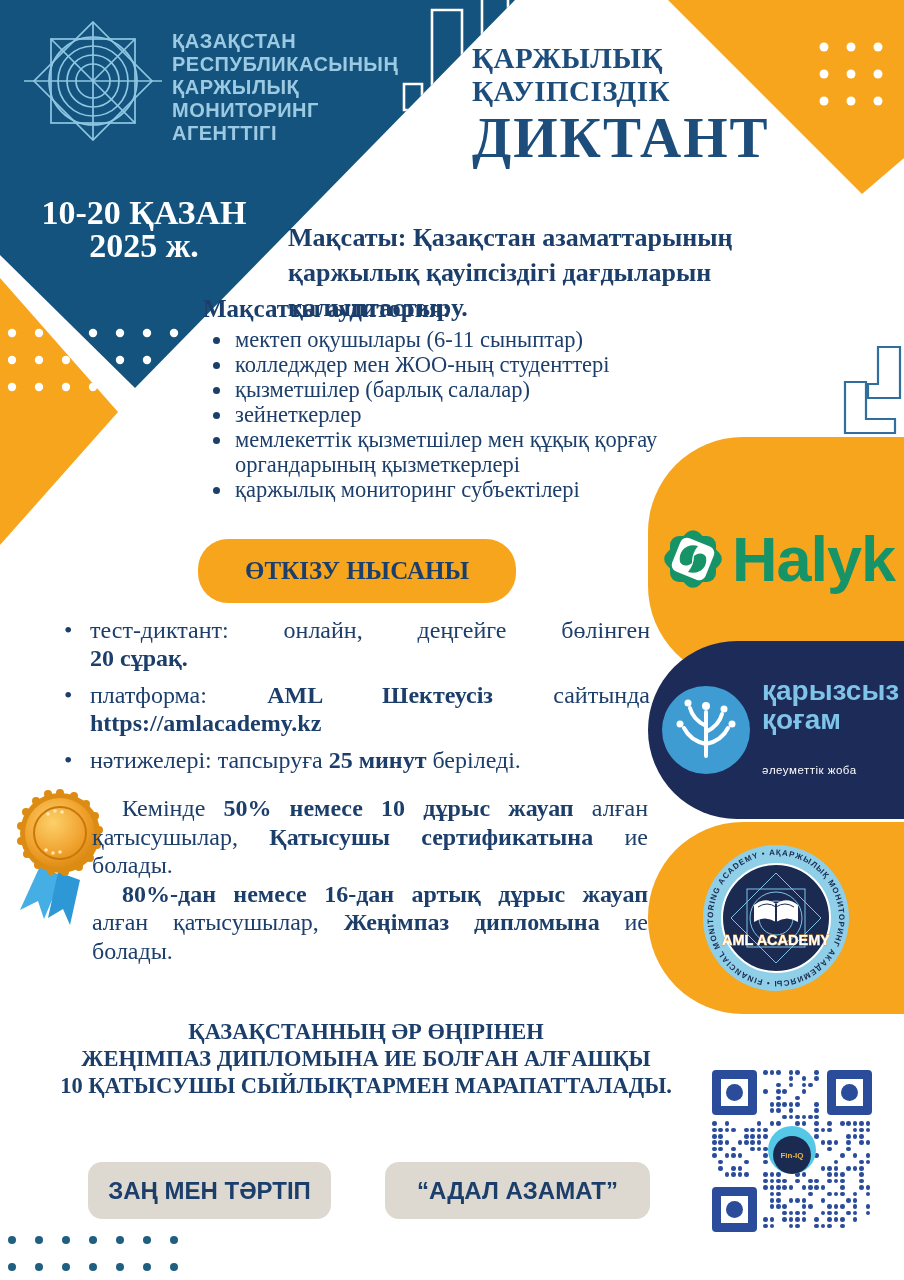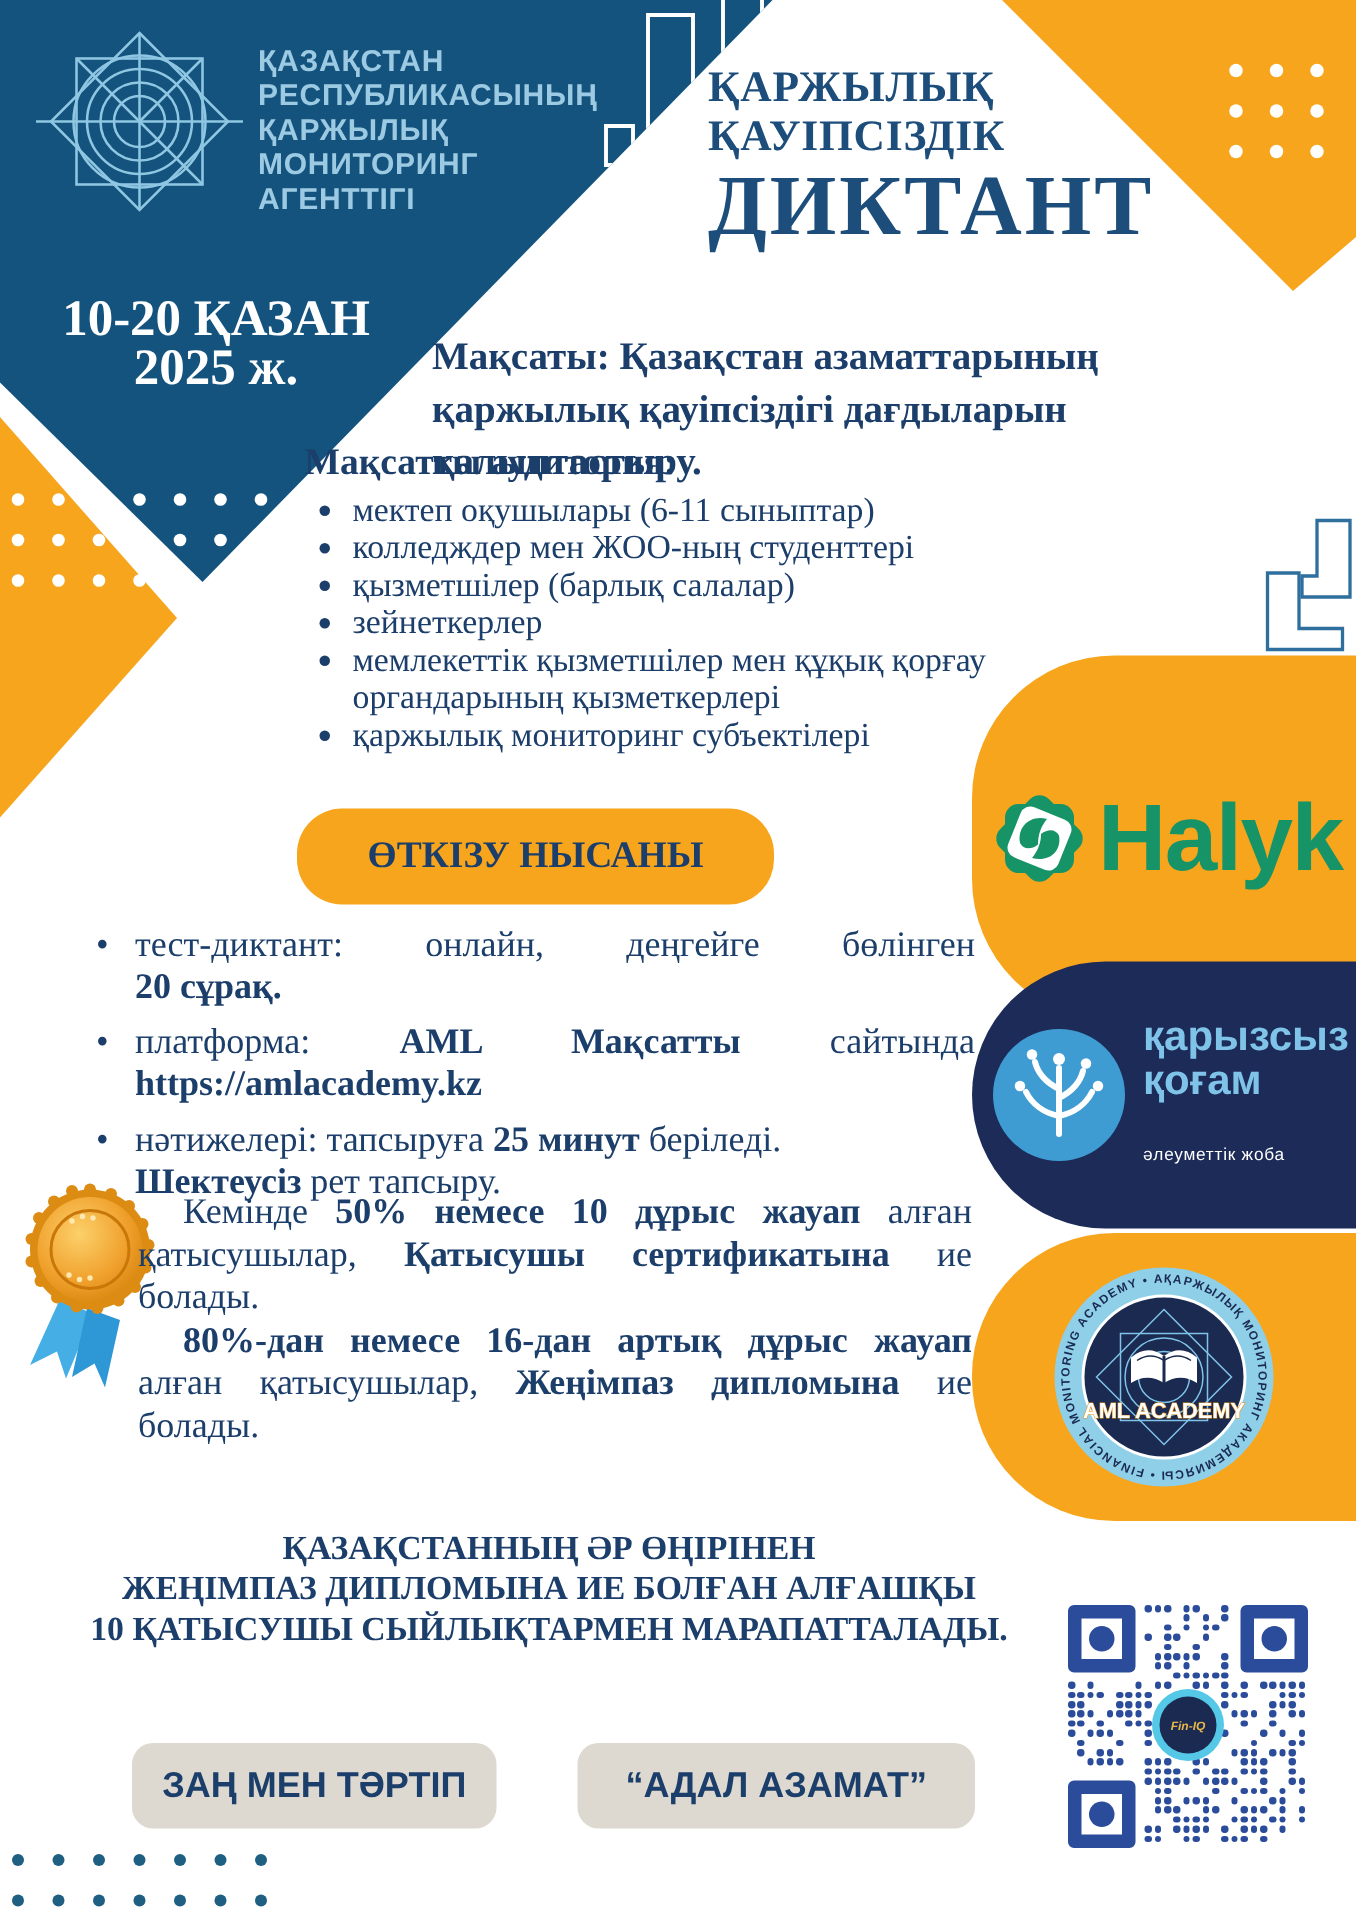--- a/index.html
+++ b/index.html
@@ -55,21 +55,21 @@
   #qaryzsyz-sub{font-size:11.5px;font-weight:400;color:#ffffff;margin-top:22px;letter-spacing:.5px;}
   #aml-pill{top:822px;height:192px;background:#f7a51c;border-radius:95px 0 0 95px;justify-content:center;}
 
   
   #qr-code{left:712px;top:1068px;width:160px;height:164px;background:#fff;}
   #qr-code .modules{position:absolute;inset:0;}
   #qr-code .modules i{position:absolute;background:#2b4c9b;border-radius:50%;}
   .finder{position:absolute;width:45px;height:45px;border:9px solid #2b4c9b;border-radius:4px;box-sizing:border-box;}
   .finder::after{content:"";position:absolute;left:5px;top:5px;width:17px;height:17px;border-radius:50%;background:#2b4c9b;}
   #qr-logo{position:absolute;left:56px;top:58px;width:48px;height:48px;border-radius:50%;
-    background:#54c8e6;display:flex;align-items:center;justify-content:center;font-style:italic;}
+    background:#54c8e6;display:flex;align-items:flex-end;justify-content:center;}
   #qr-logo .inner{width:38px;height:38px;border-radius:50%;background:#1b2a50;color:#e8b84b;
     display:flex;flex-direction:column;align-items:center;justify-content:center;
     font-family:"Liberation Sans",sans-serif;font-size:8px;font-weight:700;}
 </style>
 </head>
 <body>
 
 <div id="poster">
 
   <svg class="abs" width="904" height="1280" viewBox="0 0 904 1280" style="left:0;top:0;">
@@ -195,26 +195,25 @@
   </div>
 
   <div class="abs" id="format-btn">ӨТКІЗУ НЫСАНЫ</div>
 
   <ul class="abs" id="format-list">
     <li>
       <div class="jline">тест-диктант: онлайн, деңгейге бөлінген</div>
       <div><b>20 сұрақ.</b></div>
     </li>
     <li>
-      <div class="jline">платформа: <b>AML Мақсатты</b> сайтында</div>
+      <div class="jline">платформа: <b>AML Шектеусіз</b> сайтында</div>
       <div><b>https://amlacademy.kz</b></div>
     </li>
     <li>
       <div>нәтижелері: тапсыруға <b>25 минут</b> беріледі.</div>
-      <div><b>Шектеусіз</b> рет тапсыру.</div>
     </li>
   </ul>
 
   <svg class="abs" width="100" height="145" viewBox="0 0 100 145" style="left:10px;top:788px;">
     <defs>
       <radialGradient id="goldgrad" cx="40%" cy="35%" r="75%">
         <stop offset="0%" stop-color="#fcd06a"></stop>
           <stop offset="60%" stop-color="#f0a12d"></stop>
           <stop offset="100%" stop-color="#d4820a"></stop>
       </radialGradient>

